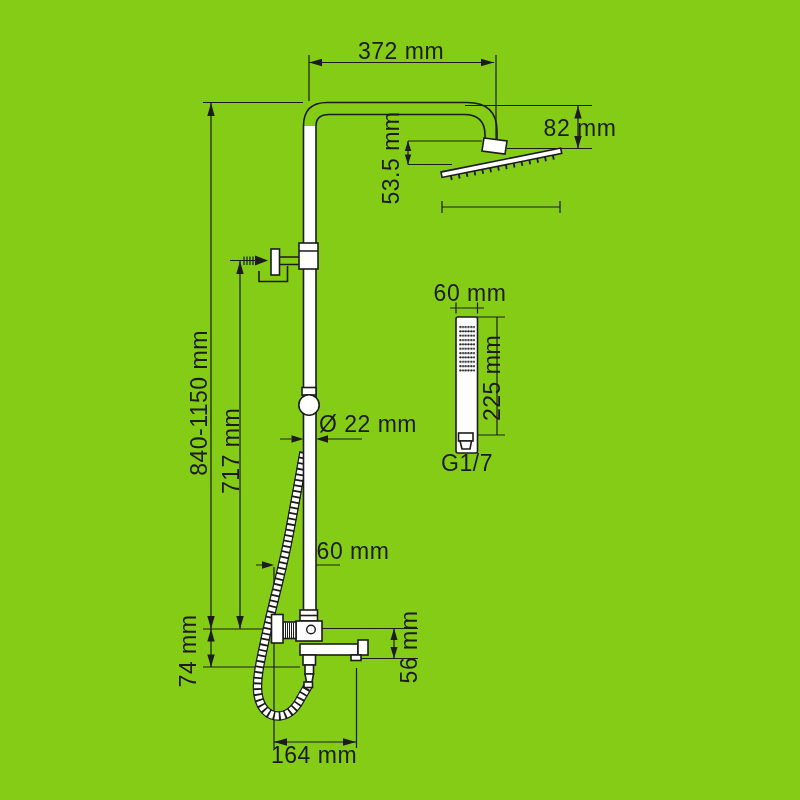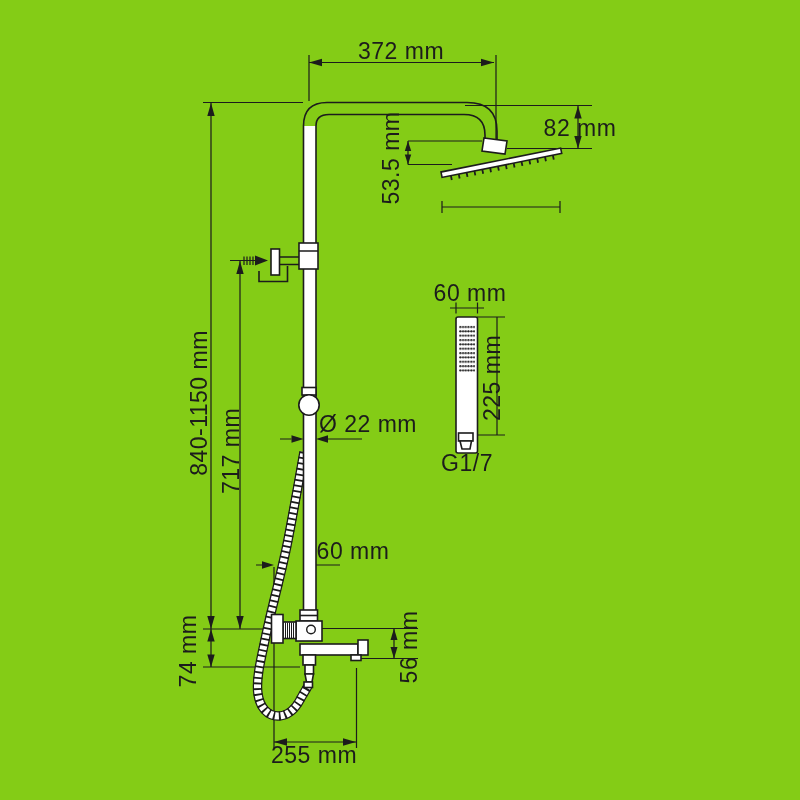--- a/index.html
+++ b/index.html
@@ -127,15 +127,15 @@
 <div class="dim-label rot" style="left:391px;top:158px">53.5 mm</div>
 <div class="dim-label" style="left:470px;top:293px">60 mm</div>
 <div class="dim-label rot" style="left:492px;top:378px">225 mm</div>
 <div class="dim-label" style="left:467px;top:463px">G1/7</div>
 <div class="dim-label" style="left:368px;top:424px">Ø 22 mm</div>
 <div class="dim-label" style="left:353px;top:551px">60 mm</div>
 <div class="dim-label rot" style="left:199px;top:403px">840-1150 mm</div>
 <div class="dim-label rot" style="left:231px;top:451px">717 mm</div>
 <div class="dim-label rot" style="left:188px;top:651px">74 mm</div>
 <div class="dim-label rot" style="left:409px;top:647px">56 mm</div>
-<div class="dim-label" style="left:314px;top:755px">255 mm</div>
+<div class="dim-label" style="left:314px;top:755px">164 mm</div>
 
 </div>
 
 </body></html>

